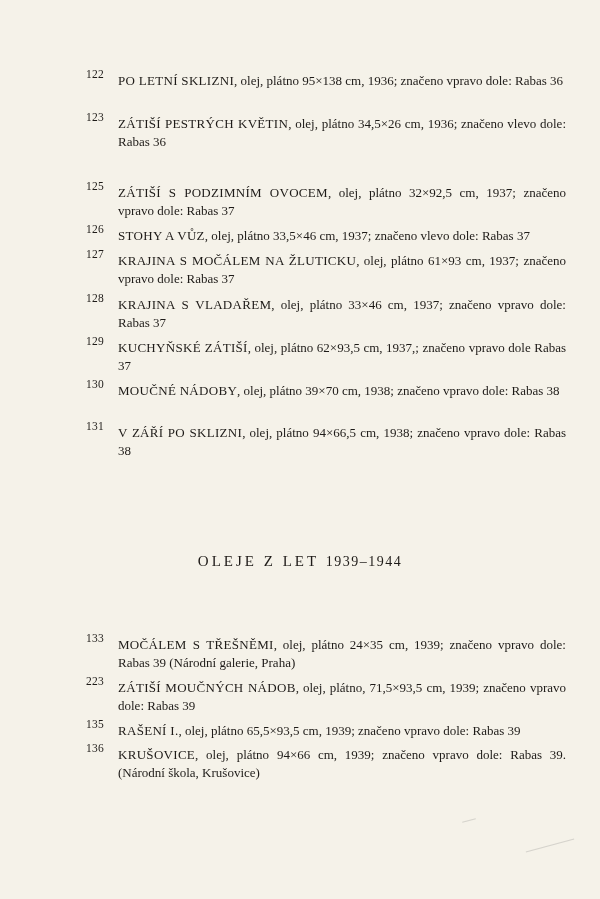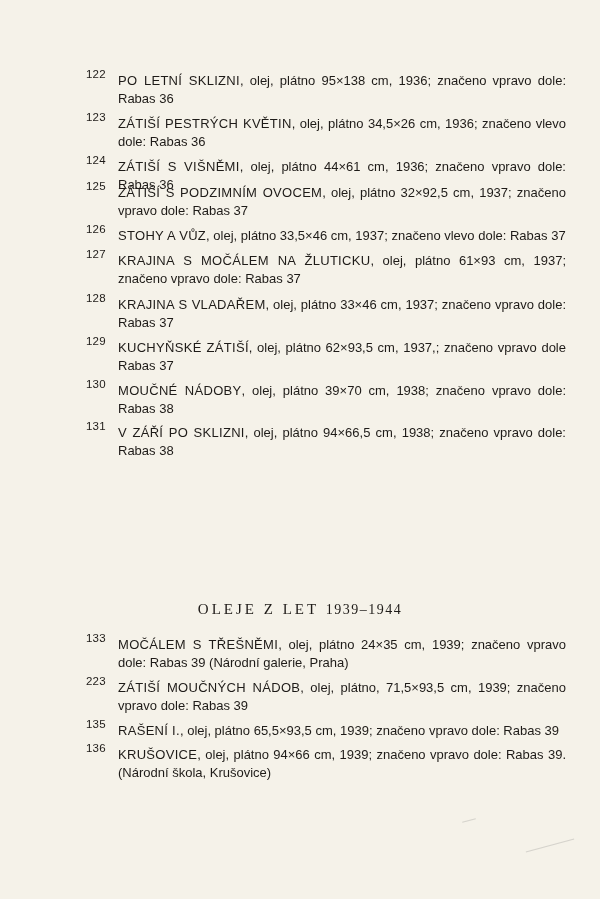--- a/index.html
+++ b/index.html
@@ -19,21 +19,21 @@
       position: absolute;
       left: 0;
       top: 0;
       width: 600px;
       height: 899px;
     }
     .entry {
       position: absolute;
       left: 86px;
       width: 480px;
-      font-family: Liberation Sans, sans-serif;
+      font-family: Liberation Serif, serif;
       font-size: 13px;
       line-height: 18px;
     }
     .entry .num {
       position: absolute;
       left: 0;
       top: 1px;
       width: 28px;
       font-size: 11.5px;
       letter-spacing: 0.2px;
@@ -51,21 +51,20 @@
     .heading {
       position: absolute;
       left: 0;
       width: 600px;
       top: 553px;
       text-align: center;
       font-family: "Liberation Serif", serif;
       font-size: 15px;
       letter-spacing: 3px;
       color: #1e1b18;
-      margin-top: 48px;
     }
     .heading .years {
       letter-spacing: 1.5px;
       font-size: 14px;
     }
     .pencil {
       position: absolute;
       border-top: 1px solid rgba(120,120,120,0.25);
       transform: rotate(-15deg);
     }
@@ -75,24 +74,20 @@
 
 <div class="page">
 
   <div class="entry" style="top:64px">
     <span class="num">122</span>
     <span class="text"><span class="title">PO LETNÍ SKLIZNI</span><span>, olej, plátno 95×138 cm, 1936; značeno vpravo dole: Rabas 36</span></span>
   </div>
   <div class="entry" style="top:107px">
     <span class="num">123</span>
     <span class="text"><span class="title">ZÁTIŠÍ PESTRÝCH KVĚTIN</span><span>, olej, plátno 34,5×26 cm, 1936; značeno vlevo dole: Rabas 36</span></span>
-  </div>
-  <div class="entry" style="top:150px">
-    <span class="num">124</span>
-    <span class="text"><span class="title">ZÁTIŠÍ S VIŠNĚMI</span><span>, olej, plátno 44×61 cm, 1936; značeno vpravo dole: Rabas 36</span></span>
   </div>
   <div class="entry" style="top:176px">
     <span class="num">125</span>
     <span class="text"><span class="title">ZÁTIŠÍ S PODZIMNÍM OVOCEM</span><span>, olej, plátno 32×92,5 cm, 1937; značeno vpravo dole: Rabas 37</span></span>
   </div>
   <div class="entry" style="top:219px">
     <span class="num">126</span>
     <span class="text"><span class="title">STOHY A VŮZ</span><span>, olej, plátno 33,5×46 cm, 1937; značeno vlevo dole: Rabas 37</span></span>
   </div>
   <div class="entry" style="top:244px">

